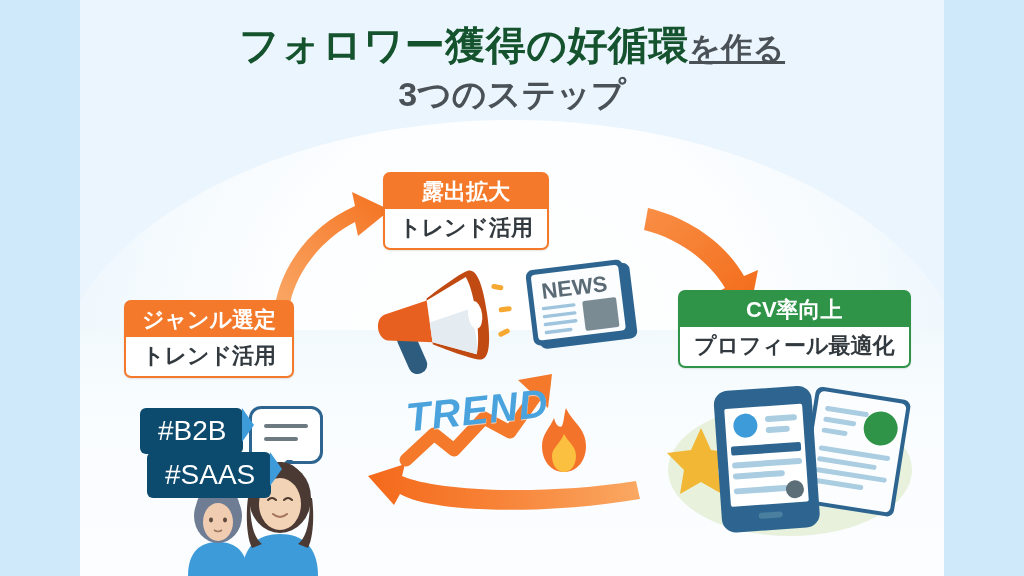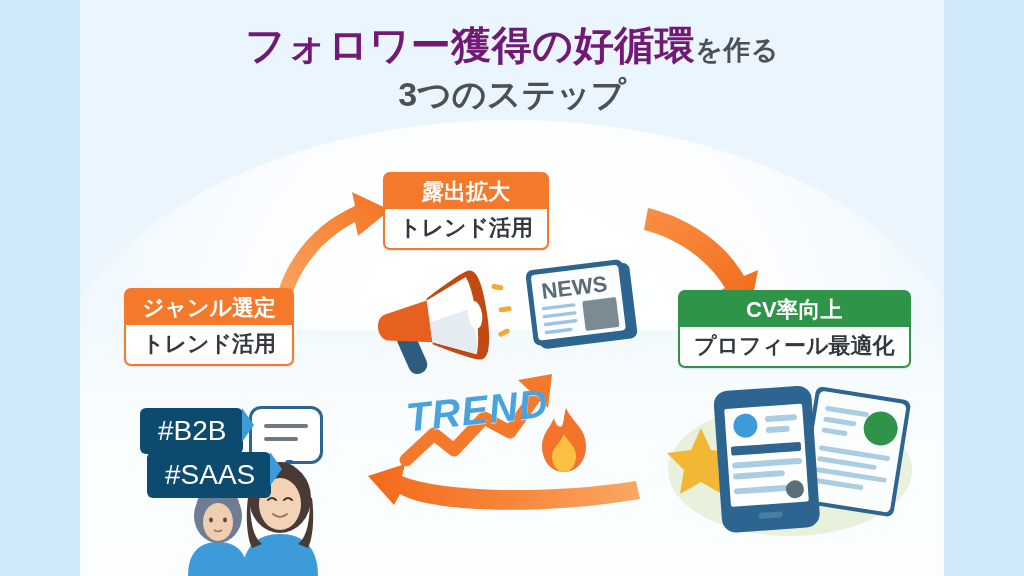--- a/index.html
+++ b/index.html
@@ -52,22 +52,22 @@
     text-align: center;
     z-index: 6;
   }
   .title-line1 {
     font-size: 40px;
     font-weight: 700;
     letter-spacing: 0.5px;
     line-height: 1.15;
     white-space: nowrap;
   }
-  .t-blue { color: #701a75; font-family: Liberation Mono, monospace; }
-  .t-gray { color: #4b5257; font-size: 27px; }
+  .t-blue { color: #14532d; font-family: Liberation Mono, monospace; }
+  .t-gray { color: #4b5257; font-size: 31px; text-decoration: underline; }
   .title-line2 {
     margin-top: 4px;
     font-size: 34px;
     font-weight: 700;
     color: #4b5257;
     line-height: 1.1;
   }
 
   
   .arrows {
@@ -104,21 +104,21 @@
     padding: 8px 14px 9px 14px;
     white-space: nowrap;
   }
   .lbox.orange { border: 2.5px solid #f4792b; background: #f4792b; }
   .lbox.orange .hd { background: #f4792b; }
   .lbox.green  { border: 2.5px solid #2f9448; background: #2f9448; }
   .lbox.green .hd { background: #2f9448; }
 
   #box-top   { left: 383px; top: 172px; }
   #box-right { left: 678px; top: 290px; }
-  #box-left  { left: 124px; top: 288px; }
+  #box-left  { left: 124px; top: 300px; }
 
   
   .chip {
     position: absolute;
     z-index: 7;
     background: #0c4a6e;
     color: #ffffff;
     font-weight: 400;
     font-size: 28px;
     line-height: 1;

